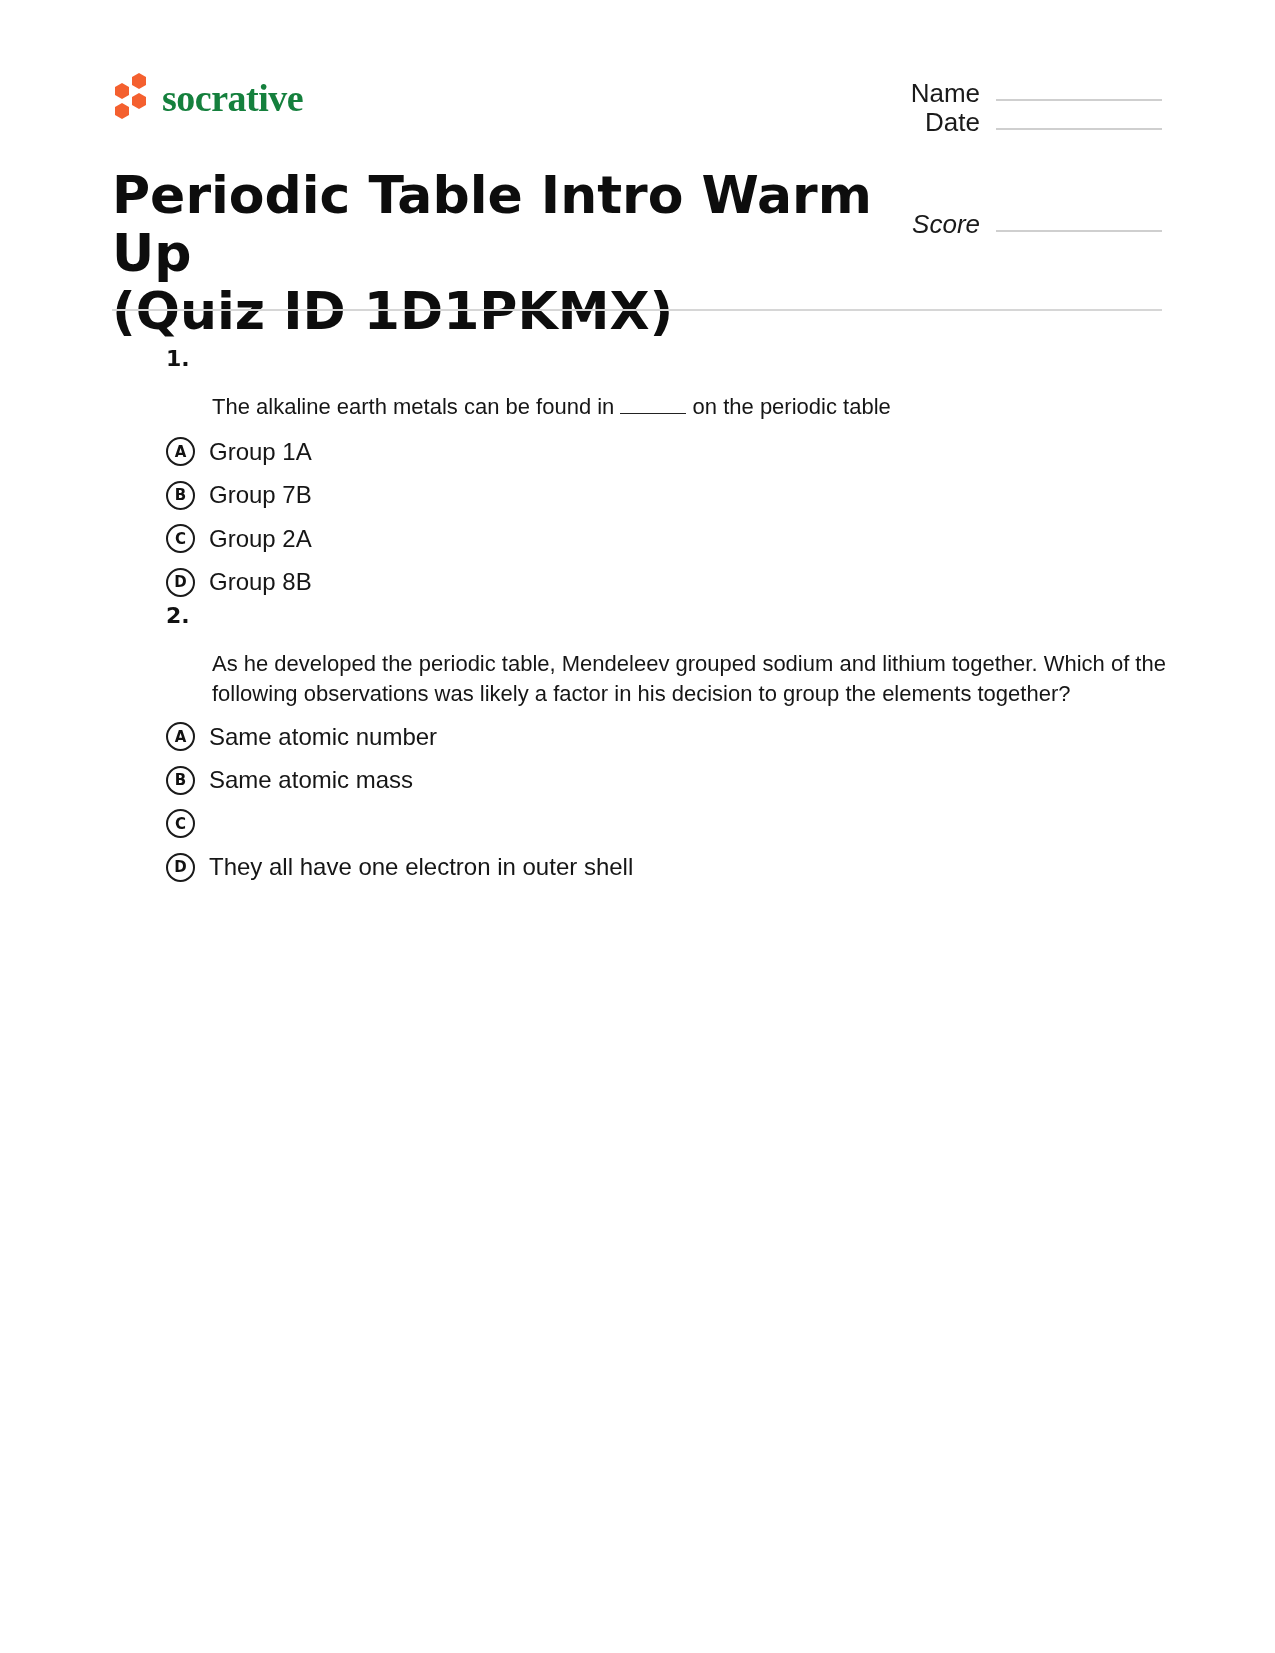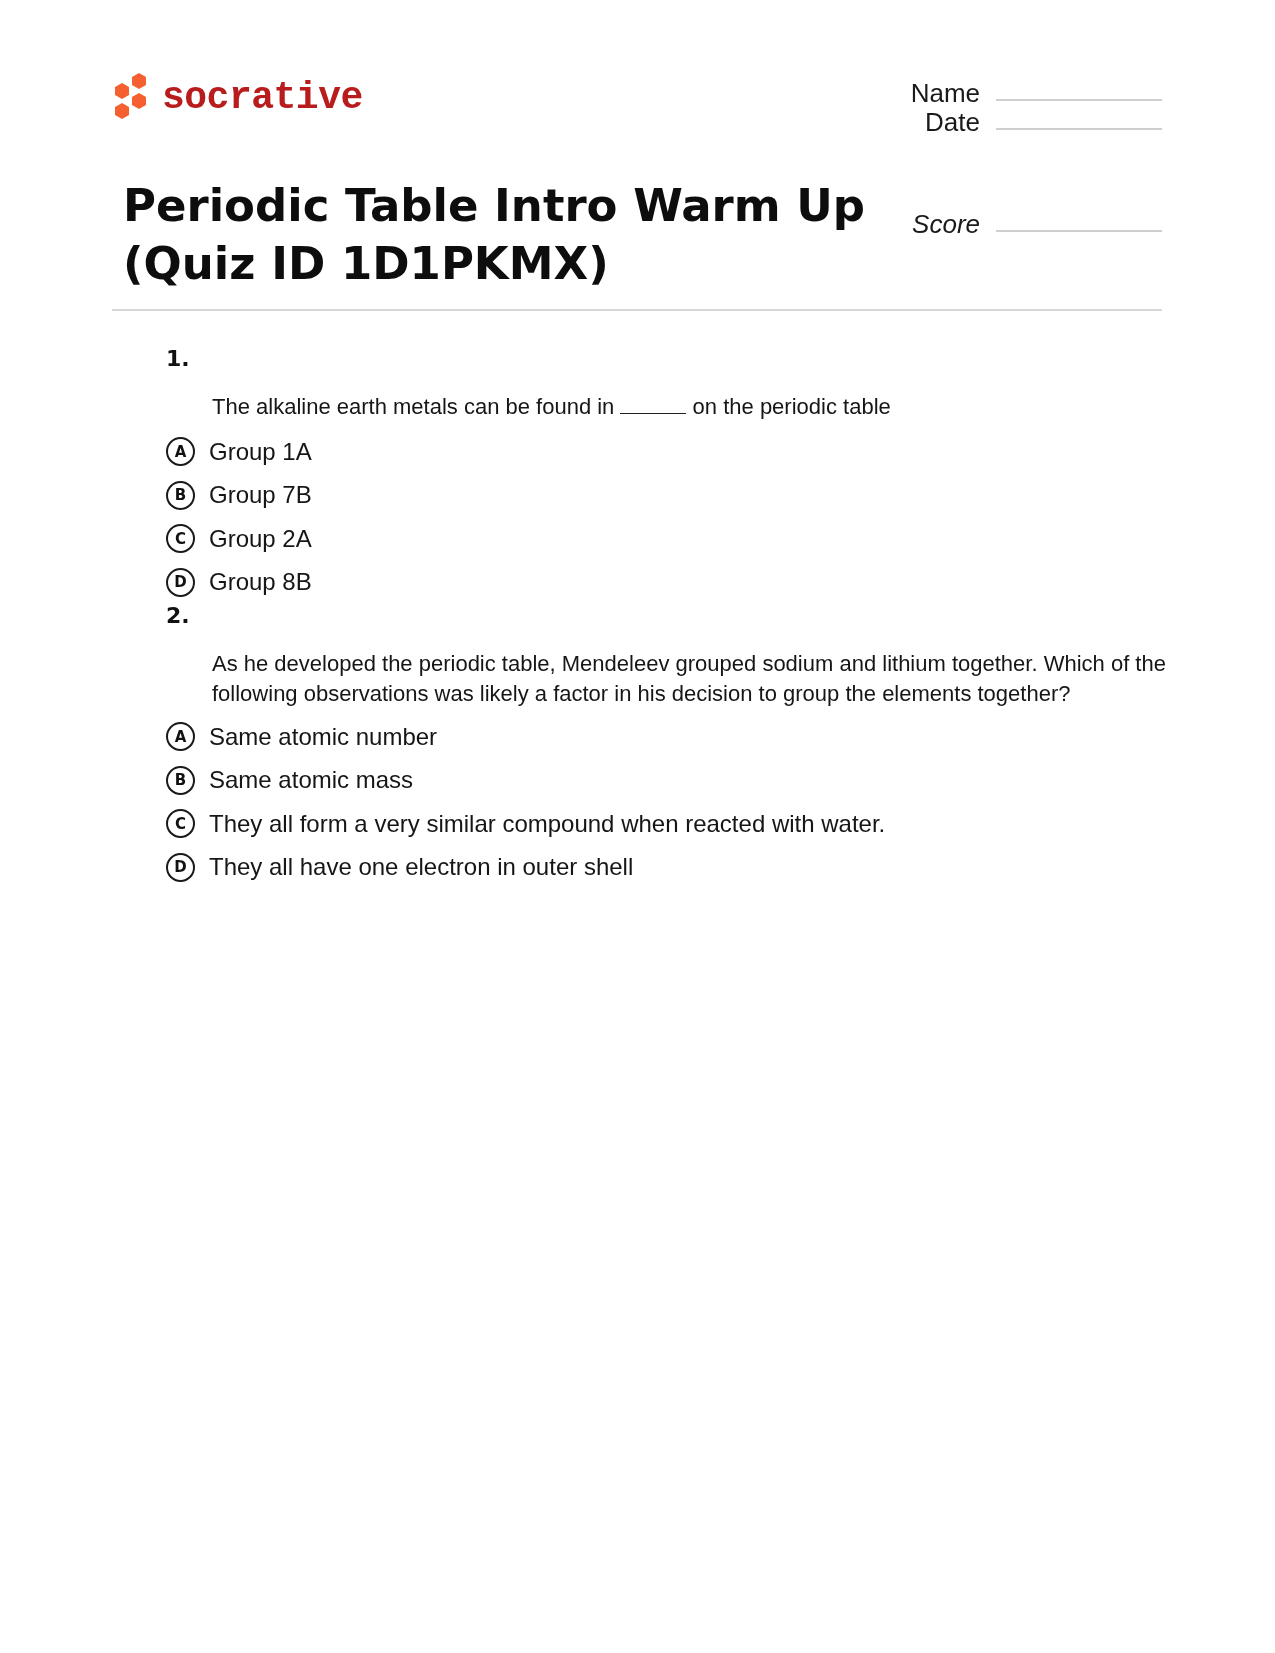--- a/index.html
+++ b/index.html
@@ -3,33 +3,33 @@
 <meta charset="utf-8">
 <style>
   html, body { margin: 0; padding: 0; background: #ffffff; }
   body {
     width: 1275px; height: 1653px; position: relative; overflow: hidden;
     font-family: "Liberation Sans", "DejaVu Sans", sans-serif; color: #111111;
   }
   .logo { position: absolute; left: 112px; top: 73px; display: flex; align-items: center; }
   .logo svg { display: block; }
   .logo-text {
-    font-family: Liberation Mono, monospace; font-weight: 600; font-size: 38px;
-    letter-spacing: -0.5px; color: #b91c1c; margin-left: 10px; line-height: 1;
+    font-family: Liberation Serif, serif; font-weight: 600; font-size: 38px;
+    letter-spacing: -0.5px; color: #15803d; margin-left: 10px; line-height: 1;
   }
   .meta { position: absolute; right: 113px; font-size: 26px; display: flex; align-items: center; }
   .meta .lbl { width: 120px; text-align: right; margin-right: 16px; color: #1a1a1a; }
   .meta .line { width: 166px; height: 2px; background: #cfcfcf; margin-top: 12px; }
   .meta-name { top: 78px; }
   .meta-date { top: 107px; }
   .meta-score { top: 209px; font-style: italic; }
   .title {
     position: absolute; left: 112px; top: 166px; width: 760px;
-    font-family: "DejaVu Sans", sans-serif; font-weight: 600; font-size: 45px;
-    line-height: 58px; color: #0d0d0d; letter-spacing: 0px; margin: 11px;
+    font-family: "DejaVu Sans", sans-serif; font-weight: 600; font-size: 52px;
+    line-height: 58px; color: #0d0d0d; letter-spacing: 0px; margin: 0;
   }
   .rule { position: absolute; left: 112px; width: 1050px; top: 309px; height: 2px; background: #d6d6d6; }
   .question { position: absolute; left: 166px; width: 1000px; }
   .q-head { display: flex; align-items: flex-start; }
   .q-num {
     width: 46px; font-family: "DejaVu Sans", sans-serif; font-weight: 700; font-size: 22px;
     line-height: 30px; color: #111;
   }
   .q-text { font-size: 22px; line-height: 30px; color: #161616; flex: 1; margin-top: 48px; }
   .blank { display: inline-block; width: 66px; border-bottom: 1.5px solid #222; height: 18px; vertical-align: baseline; }
@@ -119,20 +119,19 @@
     <div class="option">
       <span class="bubble">A</span>
       <span class="opt-text">Same atomic number</span>
     </div>
     <div class="option">
       <span class="bubble">B</span>
       <span class="opt-text">Same atomic mass</span>
     </div>
     <div class="option">
       <span class="bubble">C</span>
-      <span class="opt-text">They all form a very similar compound when reacted with water.</span>
     </div>
     <div class="option">
       <span class="bubble">D</span>
       <span class="opt-text">They all have one electron in outer shell</span>
     </div>
   </div>
 </section>
 
 </body></html>

